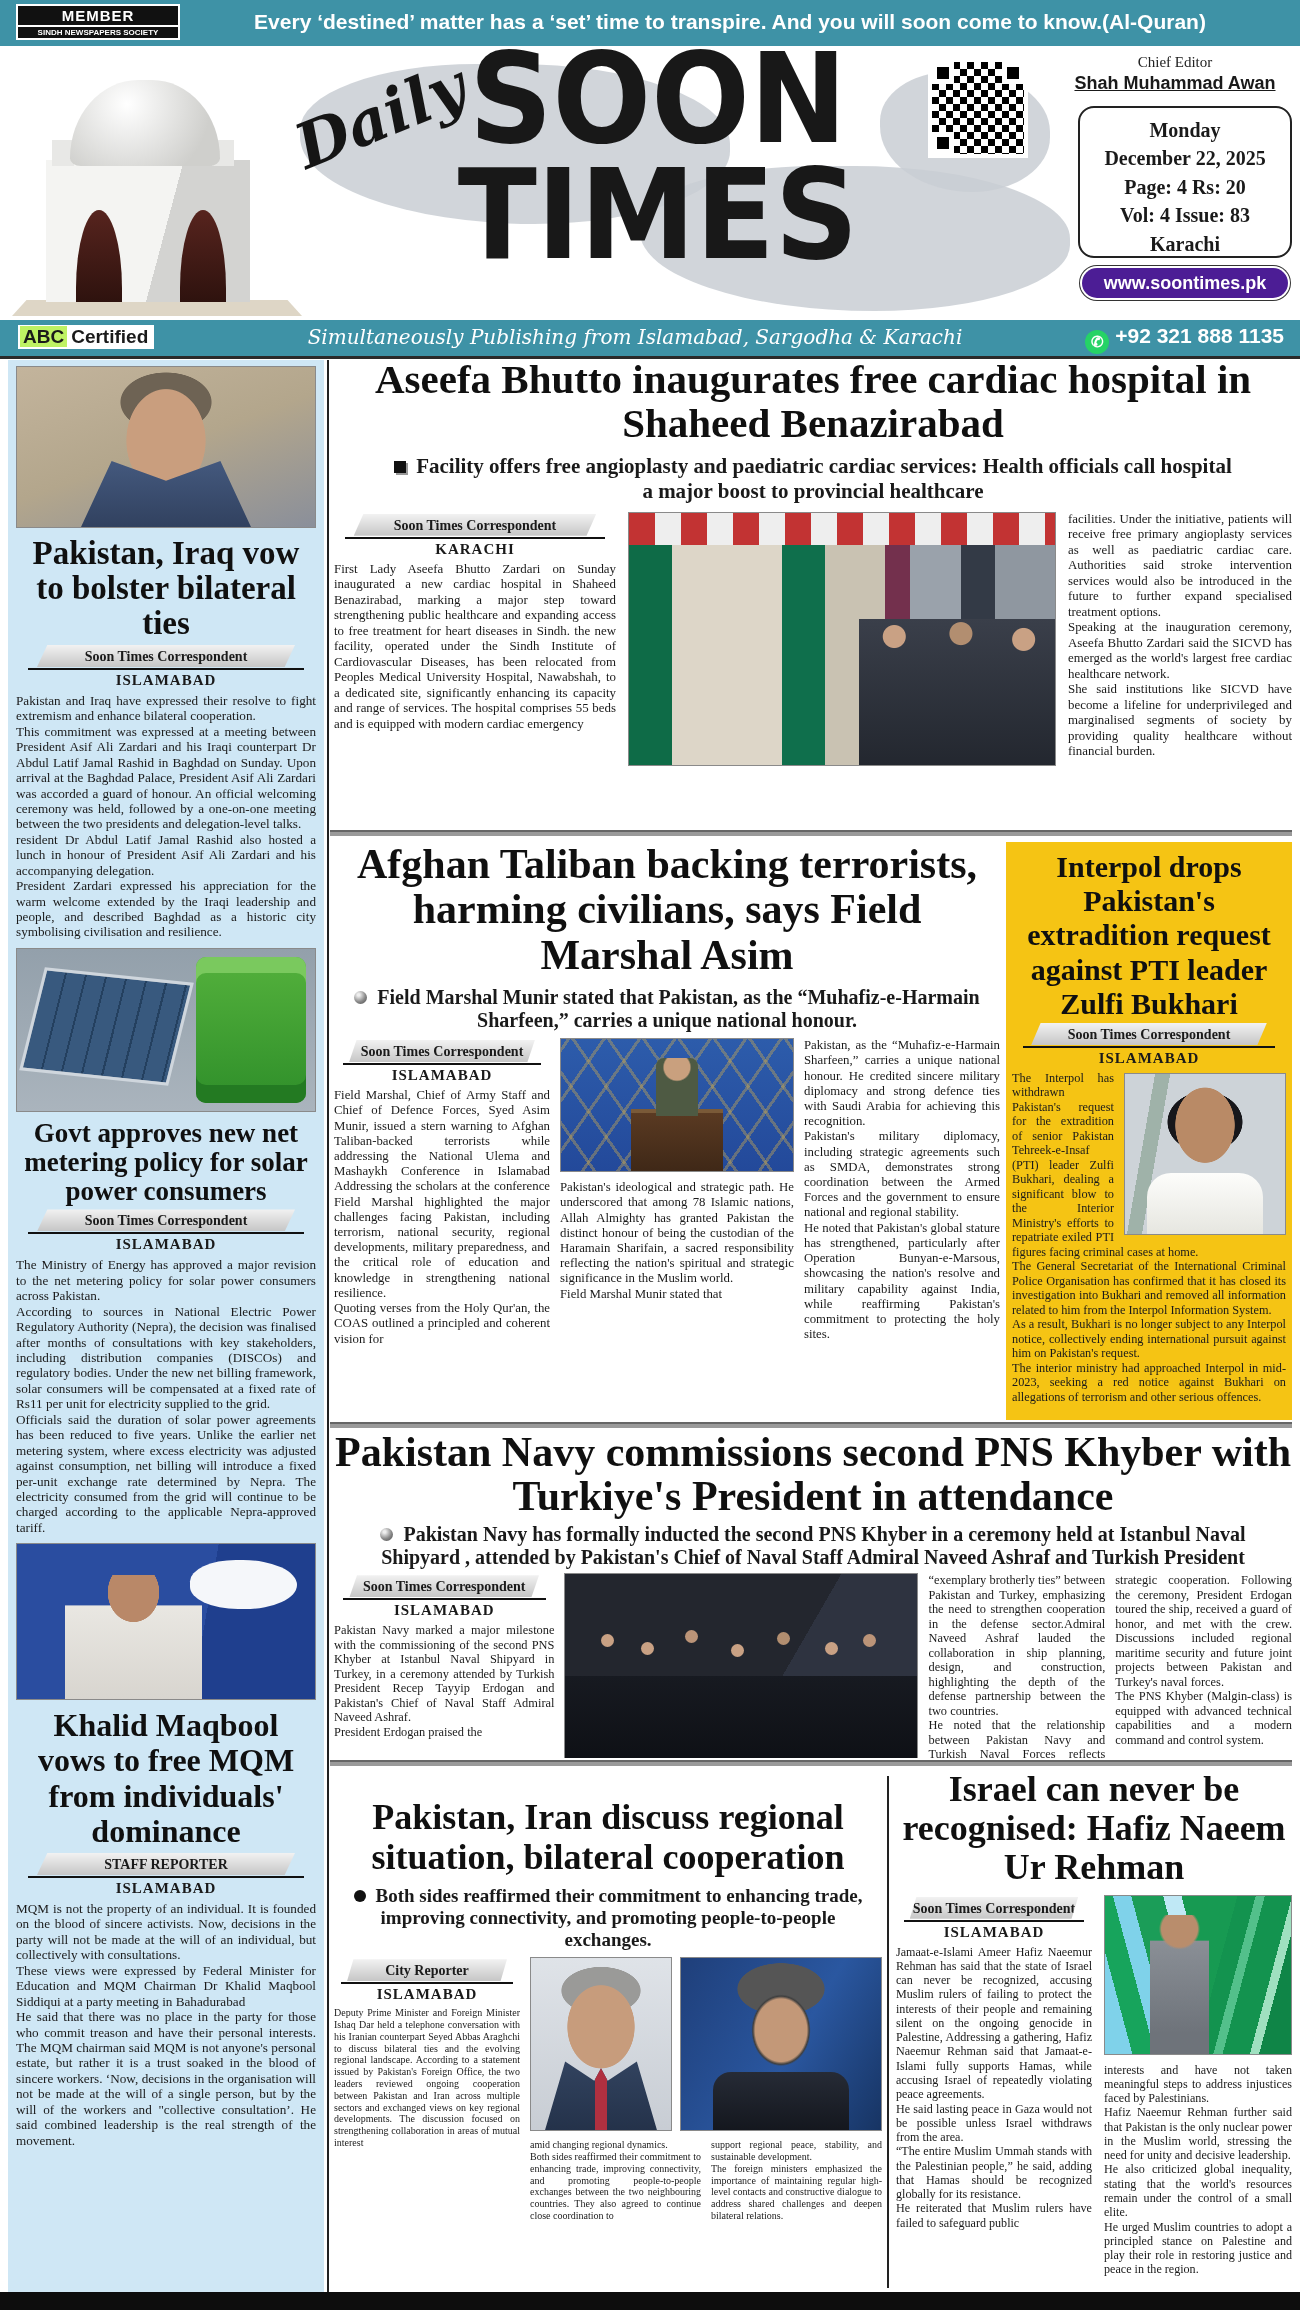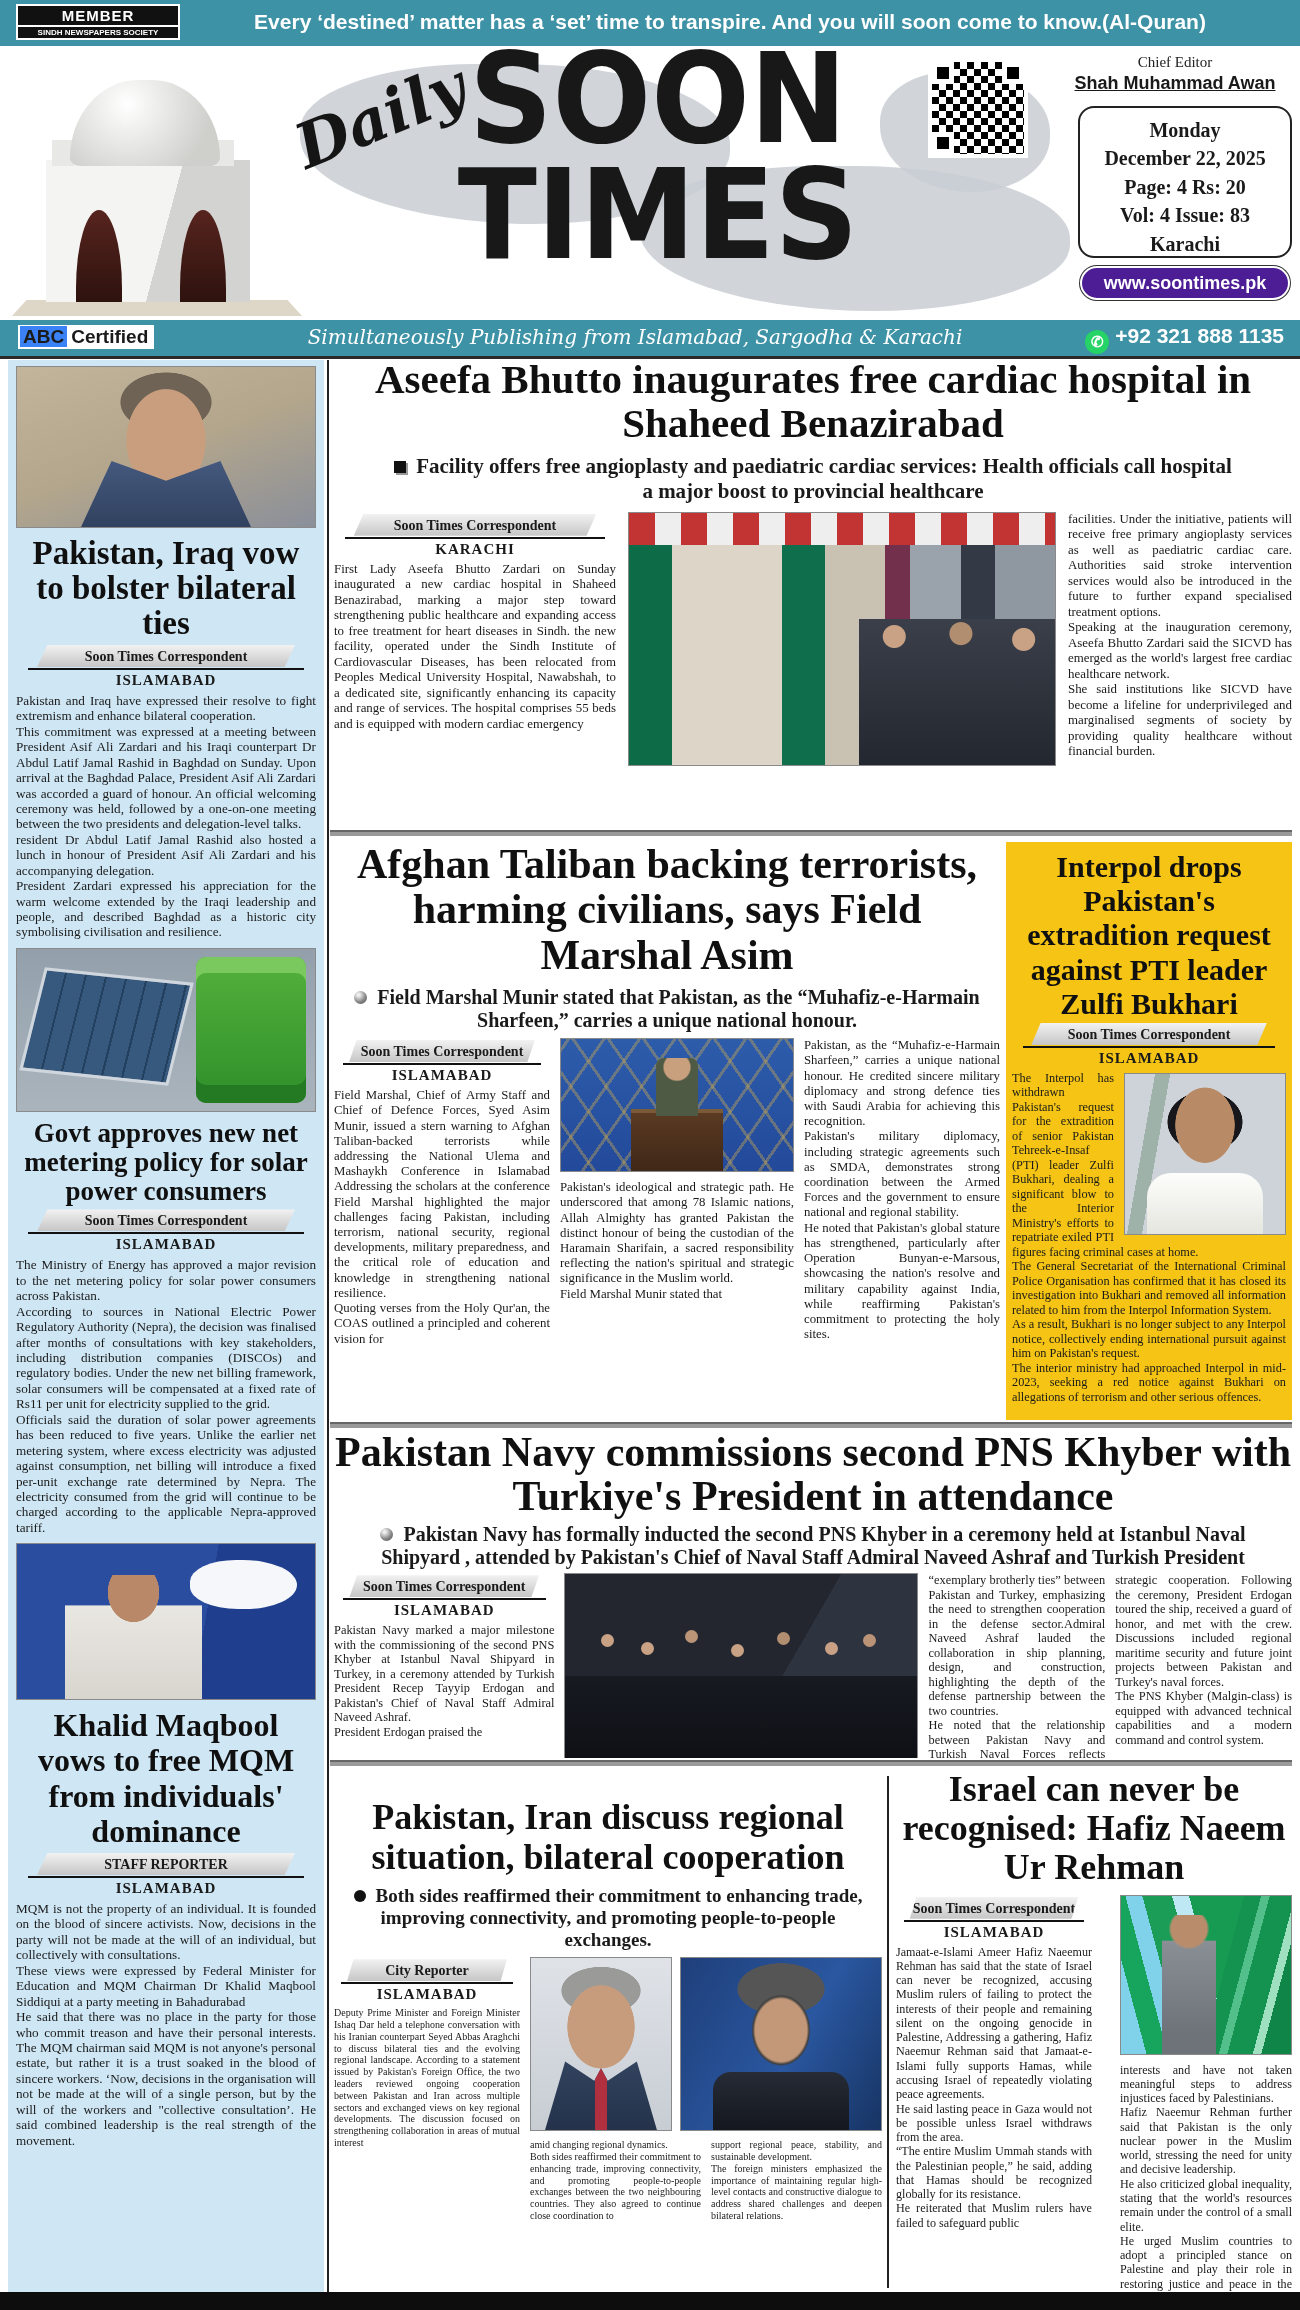--- a/index.html
+++ b/index.html
@@ -51,21 +51,21 @@
            padding-top:8px;box-sizing:border-box;}
   .webpill{position:absolute;left:1082px;top:222px;width:206px;height:30px;background:#4c1d95;
            border-radius:15px;box-shadow:0 0 0 2px #fff,0 0 0 3px #333;color:#fff;text-align:center;
            font-family:"Liberation Sans",sans-serif;font-weight:bold;font-size:18px;line-height:30px;}
 
   
   .pubbar{position:absolute;left:0;top:320px;width:1300px;height:36px;background:#3e92a6;
           border-bottom:3px solid #2a2a2a;}
   .abc{position:absolute;left:18px;top:5px;background:#fff;padding:1px 2px;
        font-family:"Liberation Sans",sans-serif;font-weight:bold;font-size:19px;}
-  .abc .y{background:#3b82f6;padding:0 3px;}
+  .abc .y{background:#bef264;padding:0 3px;}
   .abc .w{background:#fff;padding:0 4px;}
   .pubtext{position:absolute;left:300px;right:330px;top:5px;text-align:center;color:#fff;
            font-family:"DejaVu Serif",serif;font-style:italic;font-size:20px;}
   .phone{position:absolute;right:16px;top:4px;color:#fff;font-family:"Liberation Sans",sans-serif;
          font-weight:bold;font-size:21px;}
   .wa{display:inline-block;width:24px;height:24px;border-radius:50%;background:#25D366;color:#fff;
       text-align:center;line-height:24px;font-size:15px;margin-right:6px;vertical-align:-4px;}
 
   
   .ribbon{width:86%;margin:2px auto 0;background:linear-gradient(180deg,#f2f2f2,#c6c6c6);
@@ -203,21 +203,21 @@
   .colE1{width:186px;}
   .rightE{flex:1;display:flex;flex-direction:column;gap:8px;}
   .photosE{display:flex;gap:8px;}
   .colsE{display:flex;gap:10px;}
   .colsE > div{flex:1;}
   .stE .jus{font-size:10px;line-height:1.18;}
 
   .stF{left:896px;top:1770px;width:396px;height:522px;}
   .stF .hl{font-size:36px;line-height:1.08;}
   .rowF{display:flex;gap:12px;margin-top:8px;}
-  .colF1{width:196px;} .colF2{flex:1;margin-left:16px;}
+  .colF1{width:196px;} .colF2{flex:1;}
   .stF .jus{font-size:12.1px;line-height:1.18;}
   .colF2 .jus{margin-top:8px;}
 
   .bottombar{position:absolute;left:0;top:2292px;width:1300px;height:18px;background:#0d0d0d;}
 </style>
 </head>
 <body>
 
 <div class="page">
 

